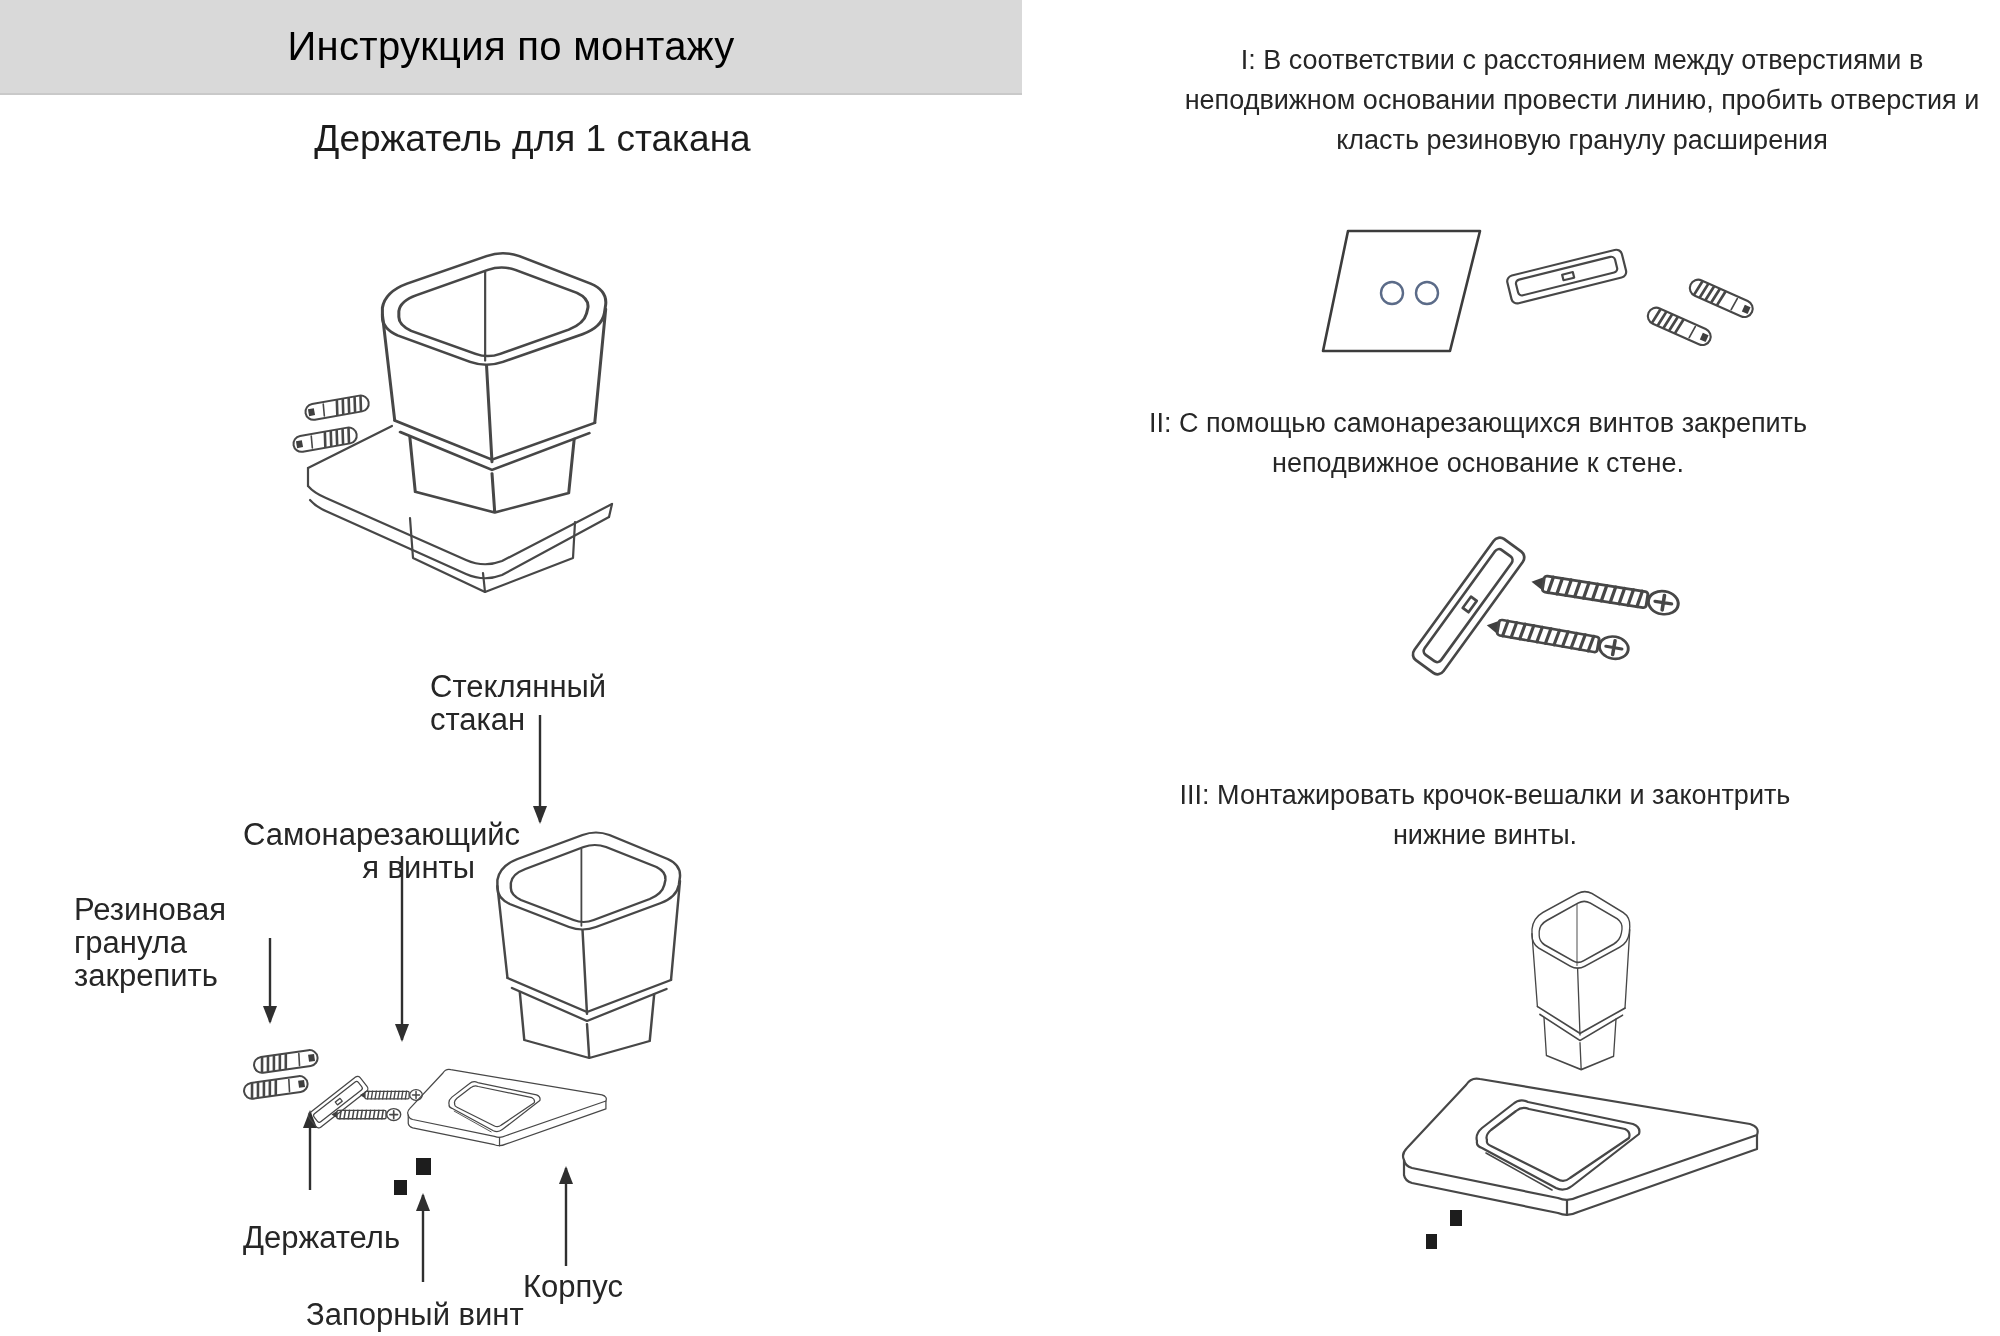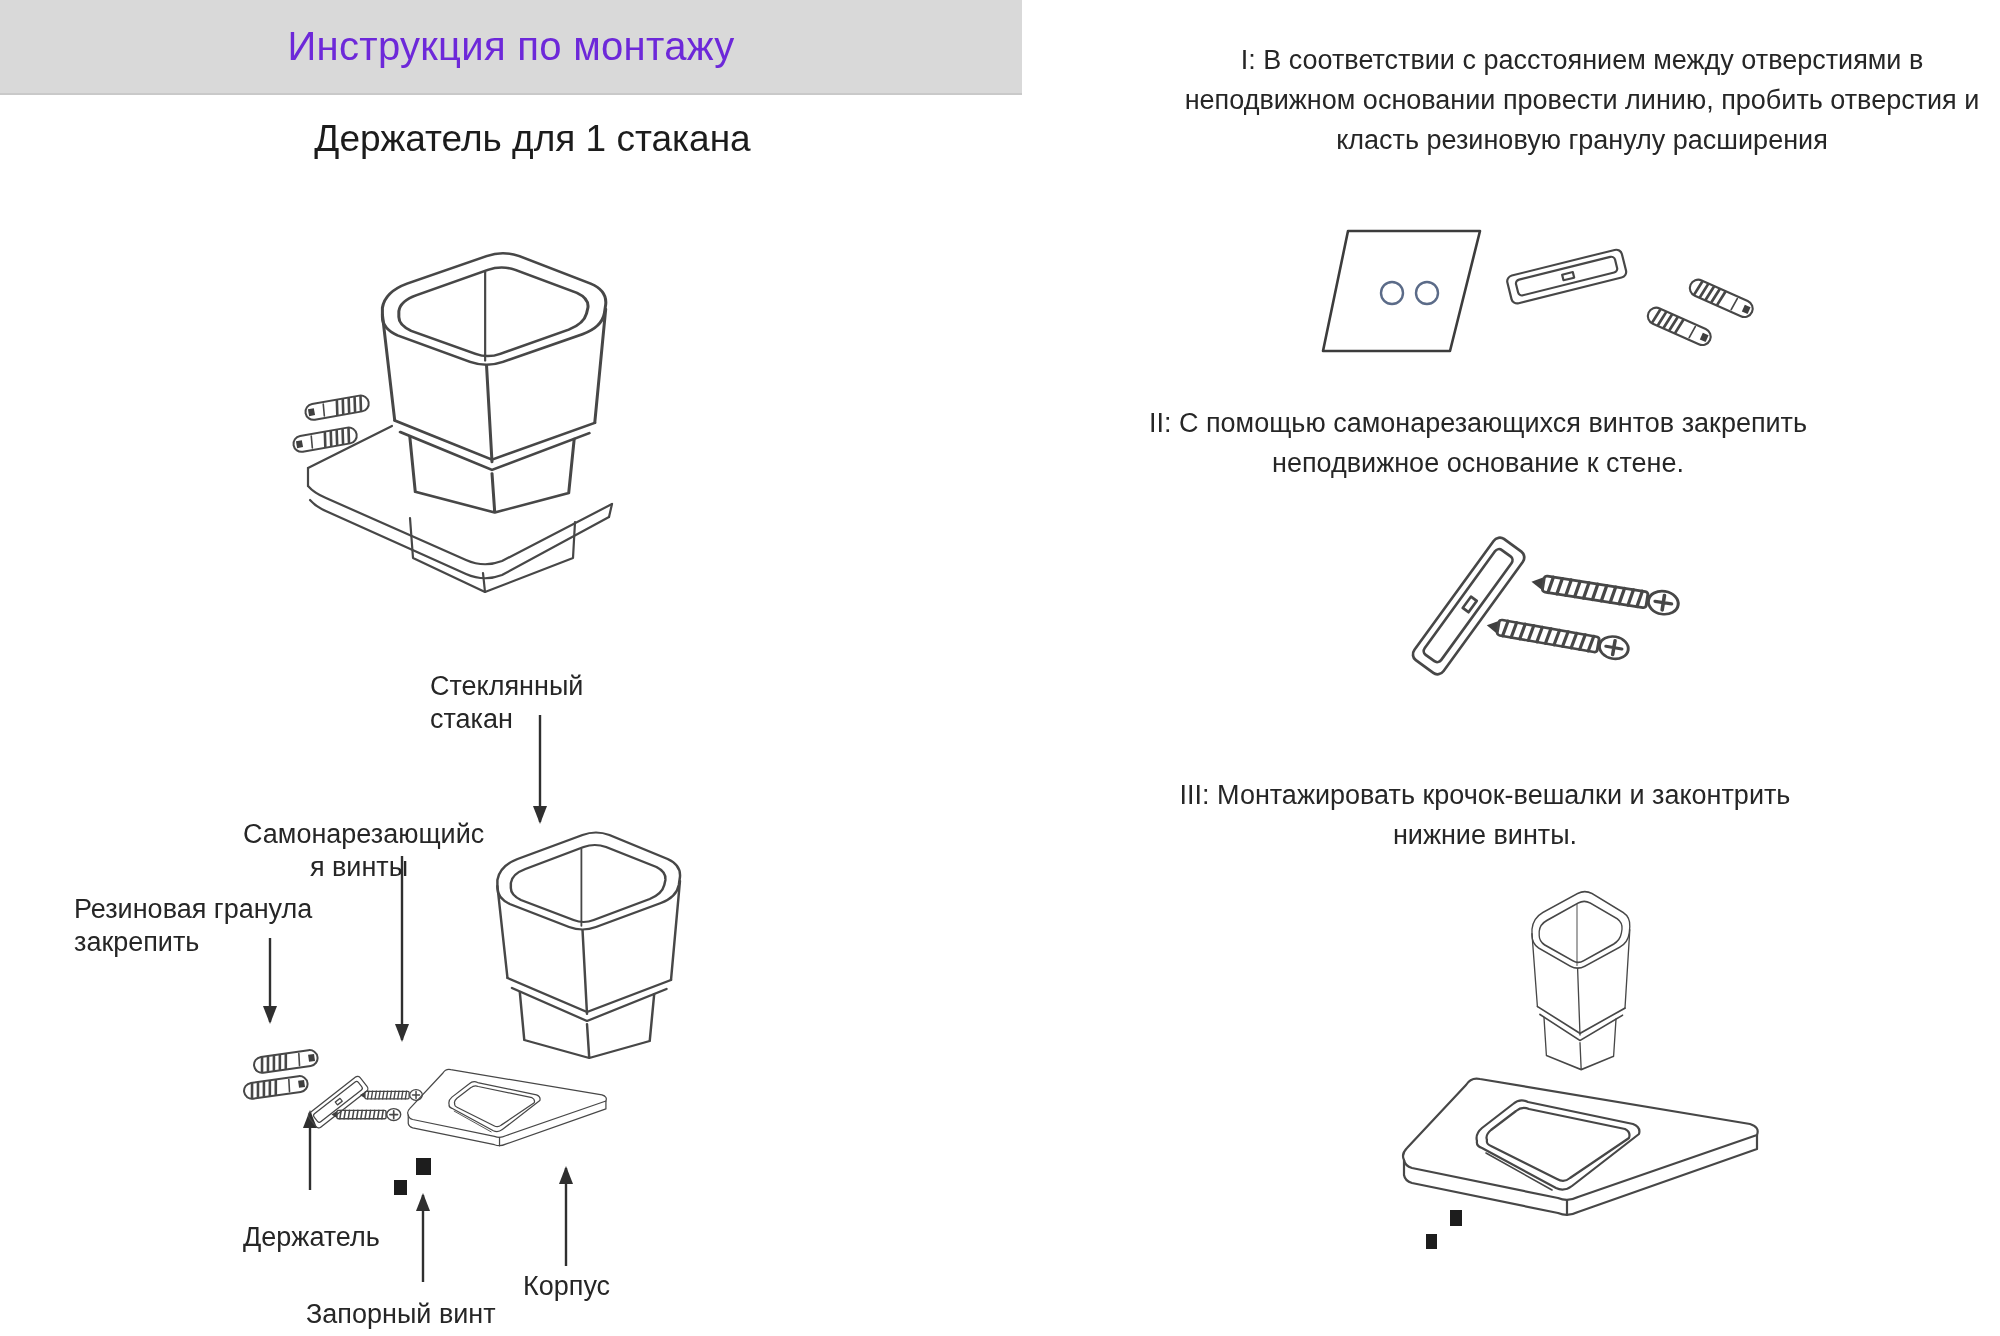--- a/index.html
+++ b/index.html
@@ -6,27 +6,27 @@
   body{
     width:2000px;height:1336px;position:relative;overflow:hidden;
     background:#ffffff;color:#262626;
     font-family:"Liberation Sans","DejaVu Sans",sans-serif;
   }
   .banner{
     position:absolute;left:0;top:0;width:1022px;height:93px;
     background:#d9d9d9;border-bottom:2px solid #c9c9c9;
     display:flex;align-items:center;justify-content:center;
   }
-  .banner .title{font-size:40px;font-weight:400;color:#6d28d9;letter-spacing:.3px;}
+  .banner .title{font-size:40px;font-weight:400;color:#000000;letter-spacing:.3px;}
   .subtitle{
     position:absolute;left:265px;top:118px;width:535px;text-align:center;
     font-size:37px;color:#1c1c1c;
   }
-  .label{position:absolute;font-size:27px;line-height:33px;color:#262626;}
-  .label.center{text-align:center;}
+  .label{position:absolute;font-size:31px;line-height:33px;color:#262626;}
+  .label.center{text-align:right;}
   .step{position:absolute;font-size:27px;line-height:40px;color:#262626;text-align:center;}
   .step.center{text-align:center;}
   svg.fig{position:absolute;overflow:visible;}
   .arrow{stroke:#2f2f2f;stroke-width:2.4;fill:none;}
   .plate{stroke:#3c3c3c;stroke-width:2.6;fill:none;stroke-linejoin:round;}
   .hole{stroke:#5b6b88;stroke-width:2.4;fill:none;}
 </style>
 </head>
 <body>
 

